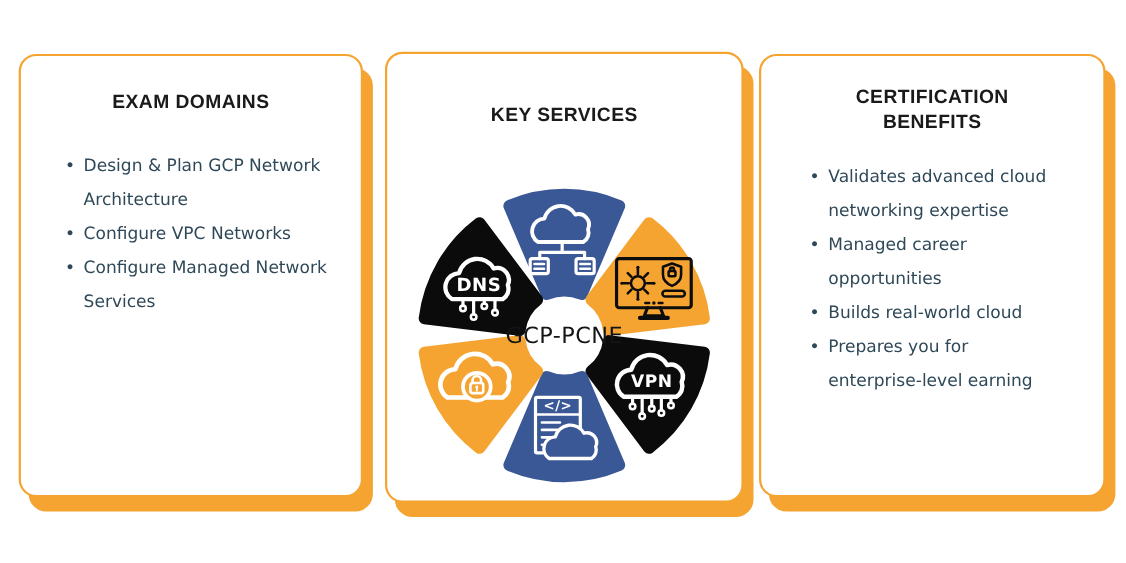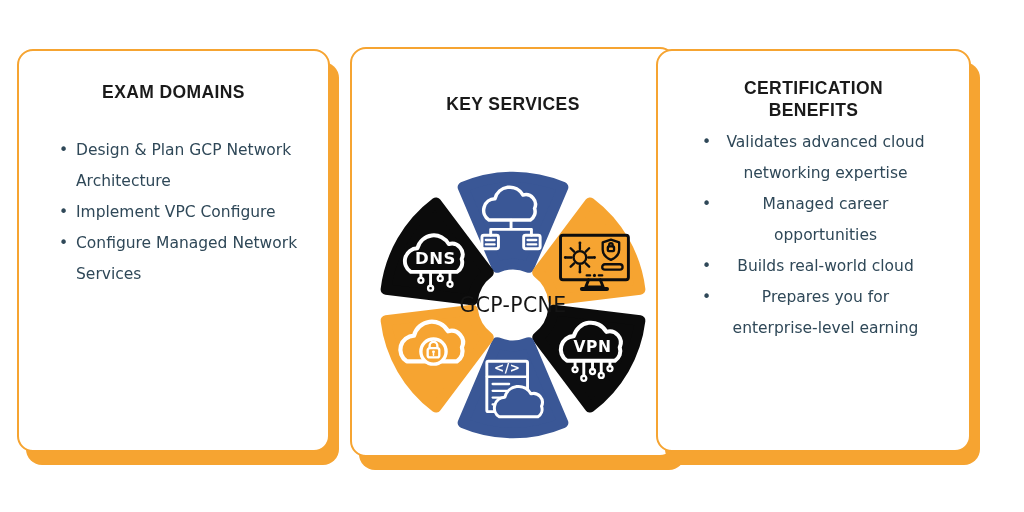--- a/index.html
+++ b/index.html
@@ -14,33 +14,33 @@
   .canvas{
     position:relative;width:1024px;height:512px;background:#ffffff;
     font-family:"DejaVu Sans",sans-serif;overflow:hidden;
   }
   .card{
     position:absolute;background:#fff;border:2.5px solid var(--orange);
     border-radius:16px;box-shadow:9px 13px 0 0 var(--orange);
   }
   #card-left{left:17px;top:49px;width:313px;height:403px;}
   #card-center{left:350px;top:47px;width:326px;height:410px;}
-  #card-right{left:656px;top:49px;width:315px;height:403px;}
+  #card-right{left:690px;top:49px;width:315px;height:403px;}
   .card h2{
     font-family:"Liberation Sans",sans-serif;
     font-weight:700;font-size:17.5px;line-height:22px;letter-spacing:.4px;
     color:var(--title);text-align:center;margin:30px auto 0;max-width:210px;
   }
   #card-center h2{margin-top:44px;}
   #card-right h2{margin-top:26px;}
   ul.bullets{
     list-style:none;color:var(--body);font-size:15.5px;line-height:31px;
   }
   #card-left ul.bullets{margin:32px 0 0;padding-left:38px;}
-  #card-right ul.bullets{margin:6px 0 0;padding-left:42px;text-align:center;}
+  #card-right ul.bullets{margin:24px 0 0;padding-left:42px;}
   ul.bullets li{position:relative;padding-left:19px;}
   #card-left ul.bullets li{max-width:262px;}
   #card-right ul.bullets li{max-width:232px;}
   ul.bullets li::before{content:"\2022";position:absolute;left:2px;top:0;}
   .flower-wrap{width:320px;margin:30px auto 0;}
   .petal{stroke-width:11;stroke-linejoin:round;}
   .st-w{stroke:#fff;fill:none;stroke-width:3.8;stroke-linecap:round;stroke-linejoin:round;}
   .st-w3{stroke:#fff;fill:none;stroke-width:3;stroke-linecap:round;stroke-linejoin:round;}
   .st-w2{stroke:#fff;fill:none;stroke-width:2.4;stroke-linecap:round;stroke-linejoin:round;}
   .st-wf{stroke:#fff;stroke-width:3.6;stroke-linecap:round;stroke-linejoin:round;}
@@ -55,21 +55,21 @@
 </style>
 </head>
 <body>
 
 <div class="canvas">
 
   <section class="card" id="card-left">
     <h2>EXAM DOMAINS</h2>
     <ul class="bullets">
       <li>Design &amp; Plan GCP Network Architecture</li>
-      <li>Implement VPC Configure</li>
+      <li>Configure VPC Networks</li>
       <li>Configure Managed Network Services</li>
     </ul>
   </section>
 
   <section class="card" id="card-center">
     <h2>KEY SERVICES</h2>
     <div class="flower-wrap">
       <svg width="320" height="320" viewBox="0 0 330 330">
         <defs>
           <path id="cl" d="M-24,14 A12.5,12.5 0 0 1 -17.5,-9 A16.5,16.5 0 0 1 13,-13 A10.5,10.5 0 0 1 25.5,1.5 A10.5,10.5 0 0 1 21,14 Z"></path>

